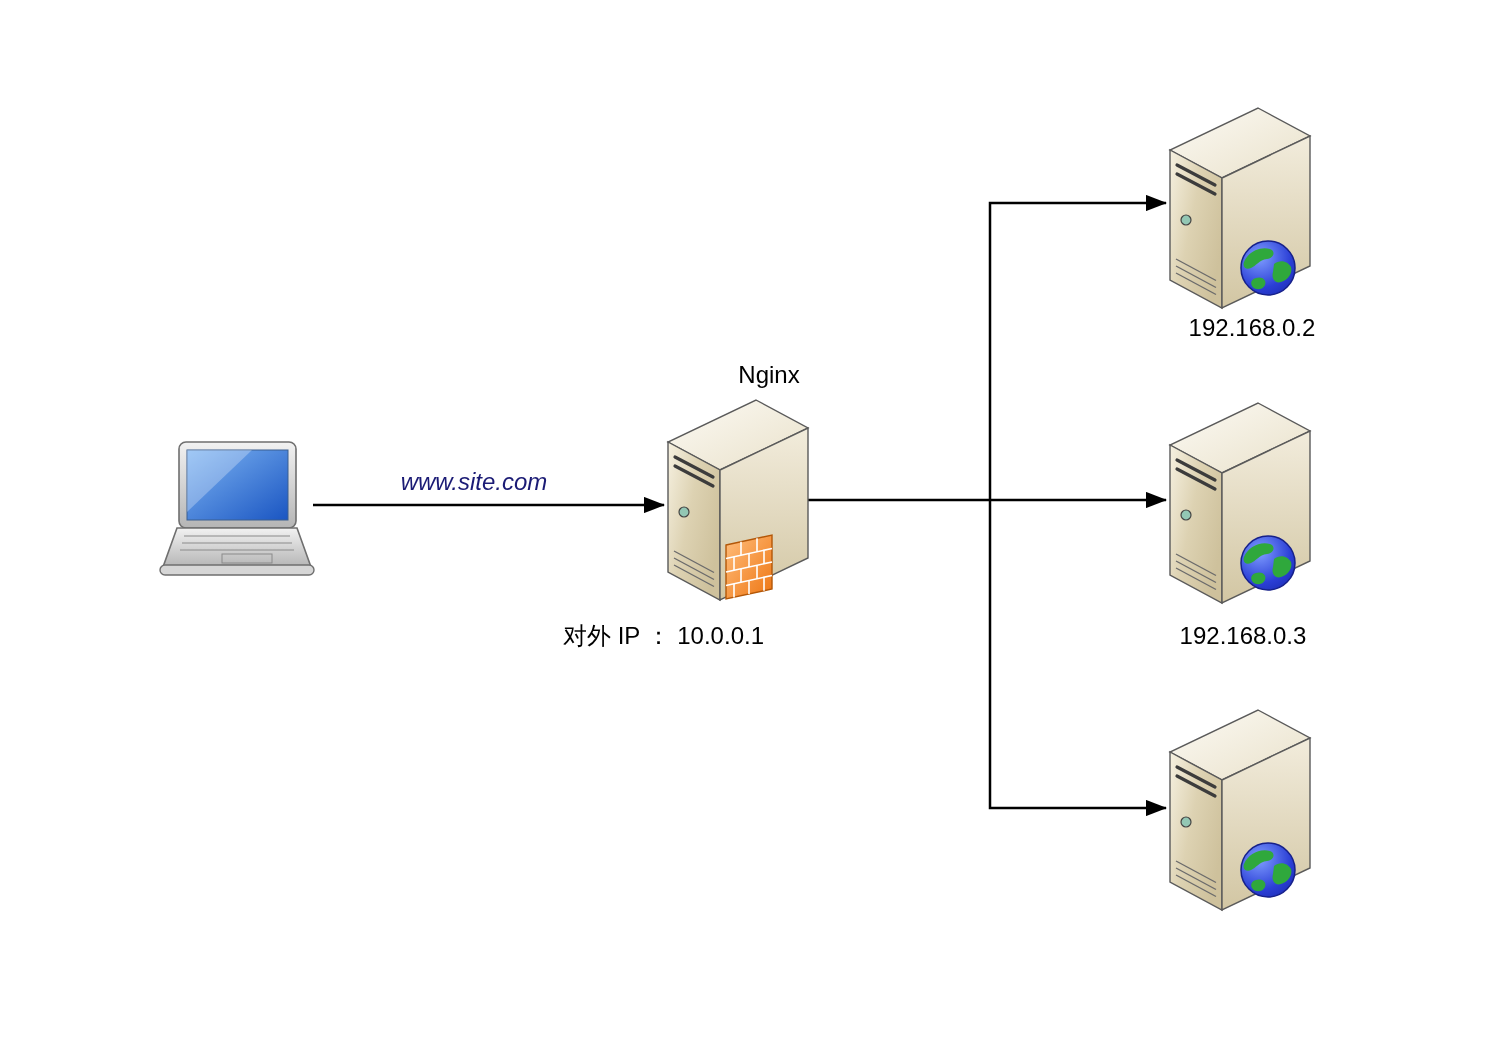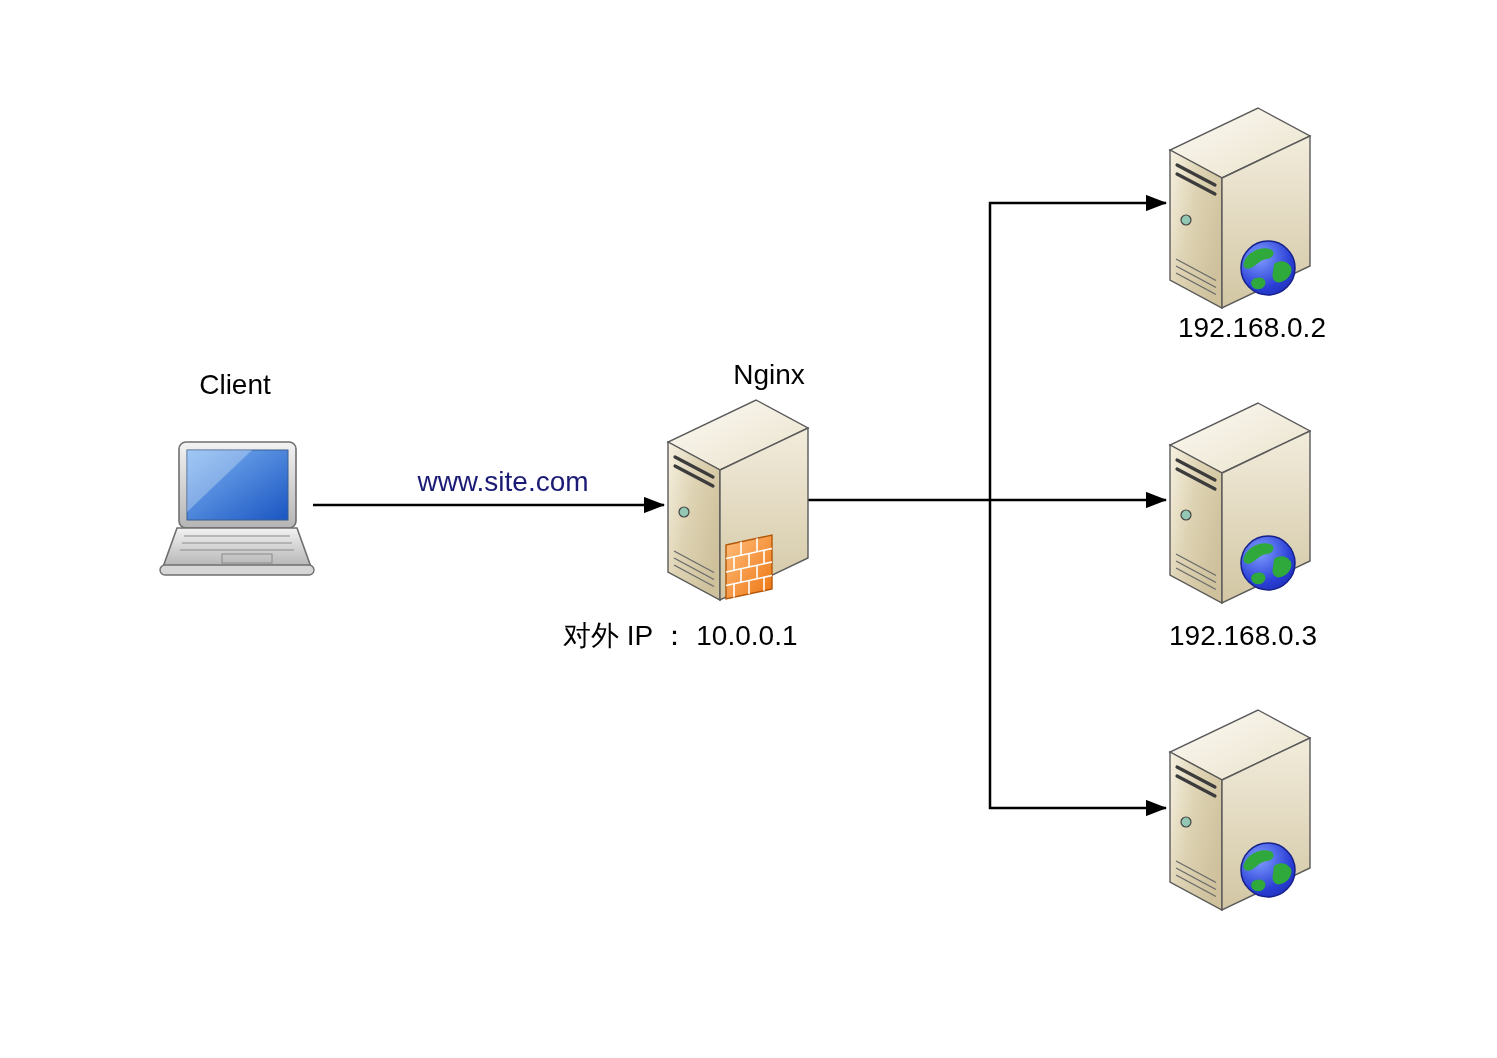--- a/index.html
+++ b/index.html
@@ -7,21 +7,21 @@
     position: relative;
     width: 1497px;
     height: 1058px;
     background: #ffffff;
     overflow: hidden;
     font-family: "Liberation Sans", "DejaVu Sans", sans-serif;
   }
   #diagram-svg { position: absolute; left: 0; top: 0; }
   .lbl {
     position: absolute;
-    font-size: 28px;
+    font-size: 24px;
     line-height: 34px;
     color: #000000;
     white-space: nowrap;
   }
   .lbl.center { text-align: center; }
   .lbl.link { color: #1b1b75; }
 </style>
 </head>
 <body>
 
@@ -133,23 +133,22 @@
     <use href="#tower" x="1170" y="108"></use>
     <use href="#globe" x="1268" y="268"></use>
 
     <use href="#tower" x="1170" y="403"></use>
     <use href="#globe" x="1268" y="563"></use>
 
     <use href="#tower" x="1170" y="710"></use>
     <use href="#globe" x="1268" y="870"></use>
   </svg>
 
-  <div class="lbl center" style="left:135px; top:368px; width:200px;">Client</div>
 
-  <div class="lbl center link" style="left:373px; top:465px; width:260px;">www.site.com</div>
+  <div class="lbl center link" style="left:344px; top:465px; width:260px;font-style:italic;">www.site.com</div>
 
   <div class="lbl center" style="left:669px; top:358px; width:200px;">Nginx</div>
 
   <div class="lbl" style="left:563px; top:619px;text-align:right;">对外 IP ： 10.0.0.1</div>
 
   <div class="lbl center" style="left:1122px; top:311px; width:260px;">192.168.0.2</div>
   <div class="lbl center" style="left:1113px; top:619px; width:260px;">192.168.0.3</div>
 
 </div>
 

